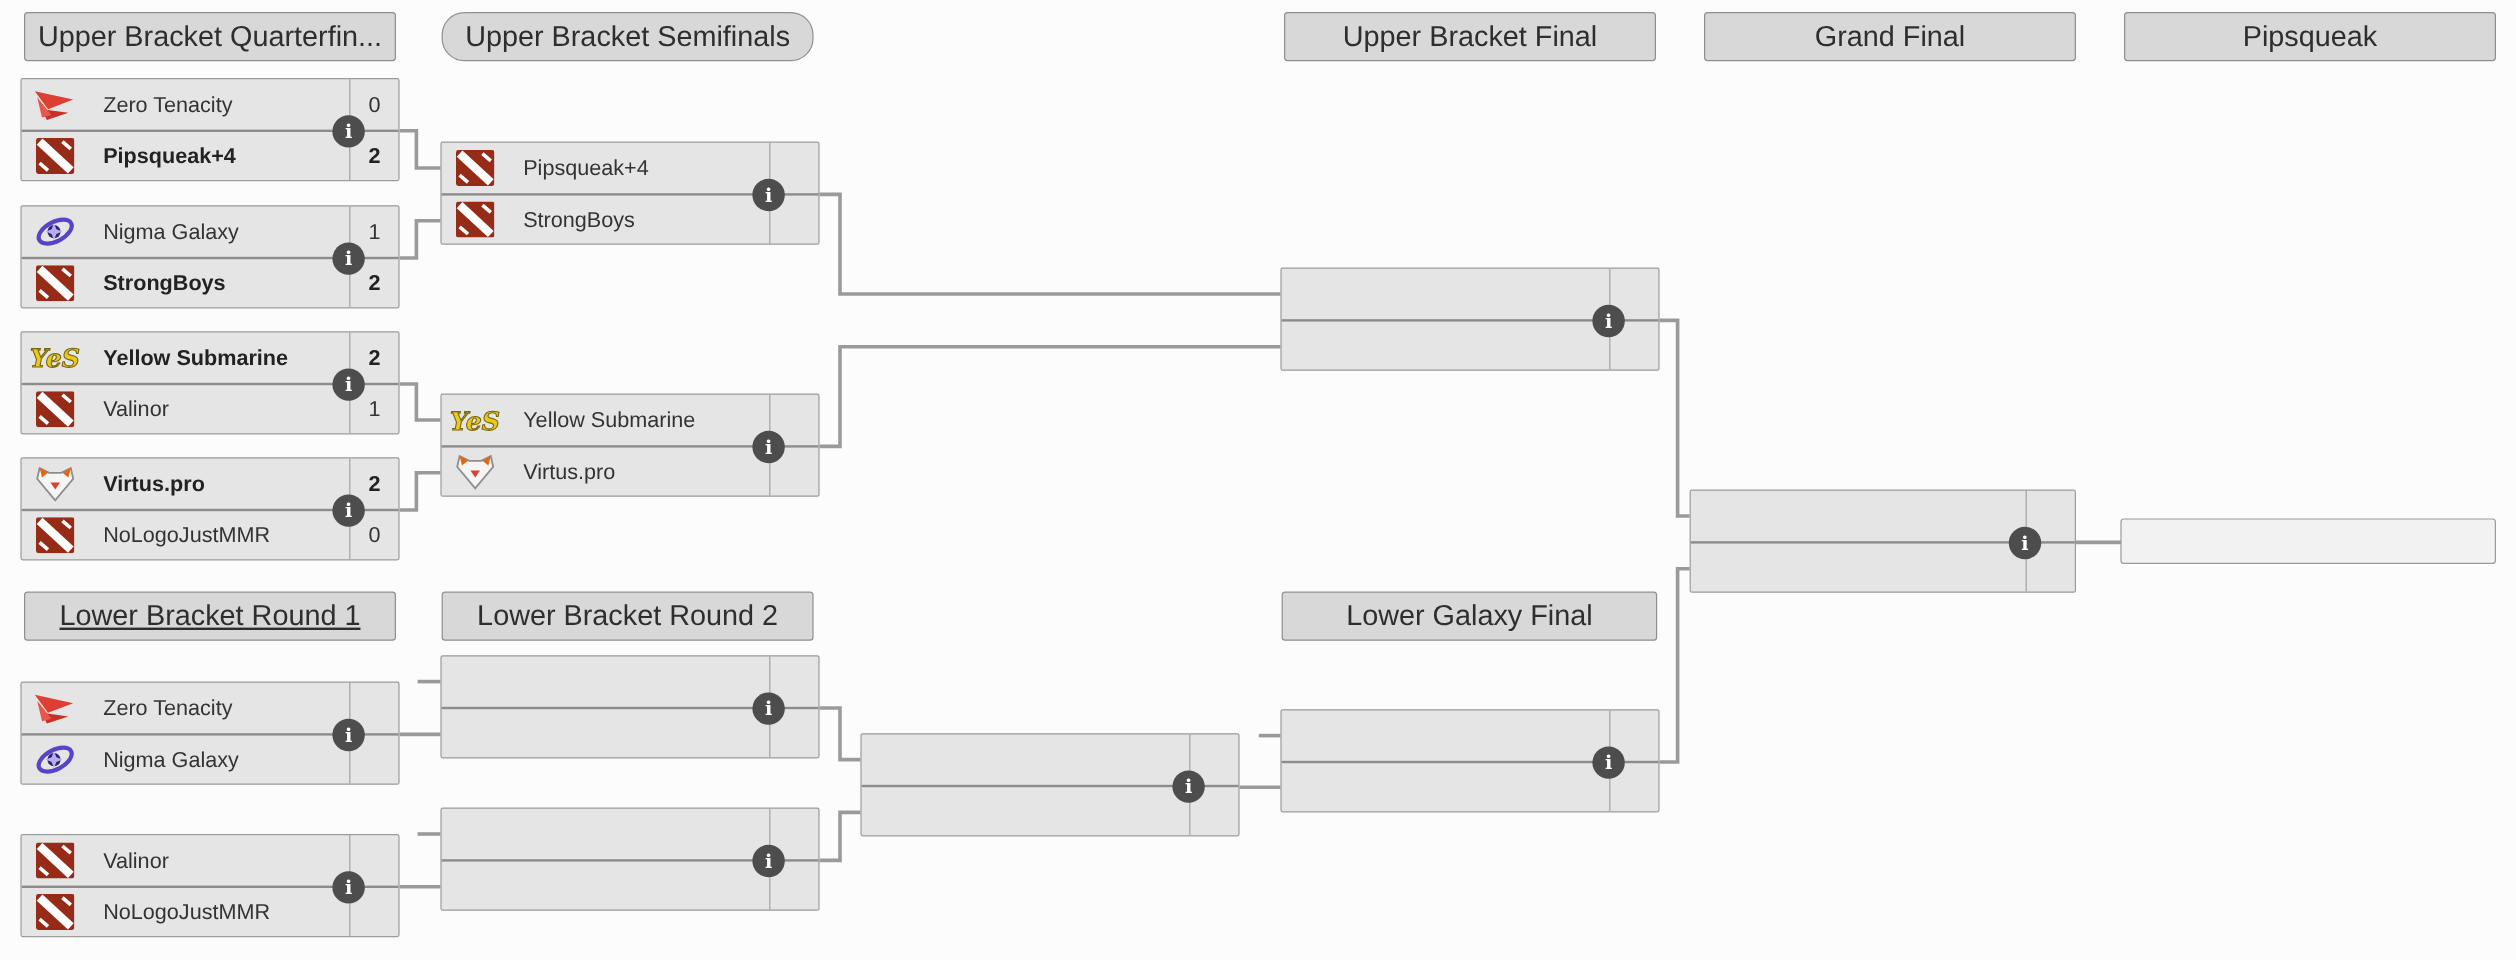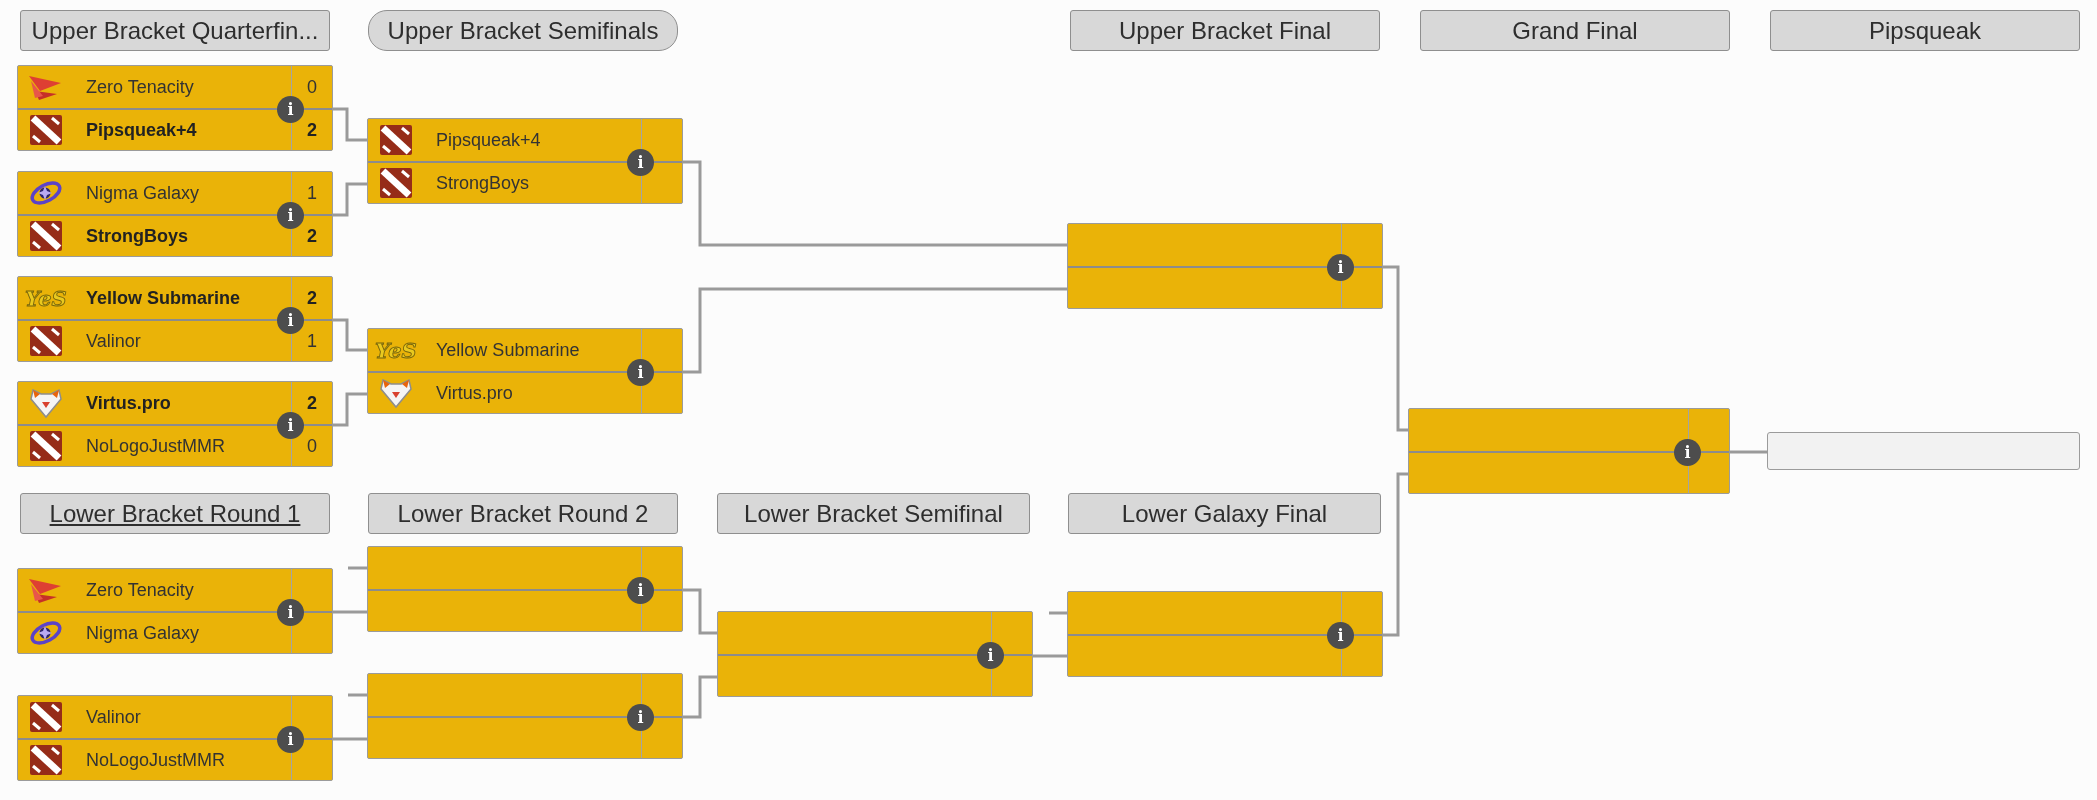--- a/index.html
+++ b/index.html
@@ -10,21 +10,21 @@
 
   .hdr {
     position:absolute; height:41px; width:310px;
     background:#d8d8d8; border:1px solid #8f8f8f; border-radius:3px;
     display:flex; align-items:center; justify-content:center;
     font-size:24px; color:#2e2e2e; z-index:2; white-space:nowrap; overflow:hidden;
   }
 
   .match {
     position:absolute; width:316px;
-    background:#eab308; border:1px solid #9b9b9b; border-radius:2px; z-index:2;
+    background:#e5e5e5; border:1px solid #9b9b9b; border-radius:2px; z-index:2;
   }
   .row { height:42px; display:flex; align-items:center; position:relative; padding-right:41px; }
   .row + .row { border-top:2px solid #8c8c8c; }
   .logo { width:44px; display:flex; align-items:center; justify-content:center; margin-left:6px; flex:0 0 44px; }
   .tname {
     margin-left:18px; font-size:18px; color:#333;
     white-space:nowrap; overflow:hidden; text-overflow:ellipsis;
   }
   .score {
     position:absolute; right:0; top:0; width:41px; height:100%;
@@ -74,21 +74,20 @@
     </g>
   </svg>
 
   <div class="hdr" style="left:20px;top:10px;">Upper Bracket Quarterfin...</div>
   <div class="hdr" style="left:368px;top:10px;border-radius:19px;">Upper Bracket Semifinals</div>
   <div class="hdr" style="left:1420px;top:10px;">Grand Final</div>
   <div class="hdr" style="left:1070px;top:10px;">Upper Bracket Final</div>
   <div class="hdr" style="left:1770px;top:10px;">Pipsqueak</div>
   <div class="hdr" style="left:20px;top:493px;text-decoration:underline;">Lower Bracket Round 1</div>
   <div class="hdr" style="left:368px;top:493px;">Lower Bracket Round 2</div>
-  <div class="hdr" style="left:717px;top:493px;width:313px;">Lower Bracket Semifinal</div>
   <div class="hdr" style="left:1068px;top:493px;width:313px;">Lower Galaxy Final</div>
 
   <div class="match" style="left:17px;top:65px;">
     <div class="row">
       <span class="logo">
         <svg width="38" height="32" viewBox="0 0 38 32">
             <polygon points="2,5 34,12 13,20" fill="#de3f33"></polygon>
             <polygon points="8,20 30,23 12,29" fill="#c63028"></polygon>
             <polygon points="4,10 16,25 8,27" fill="#e8564a"></polygon>
           </svg>

